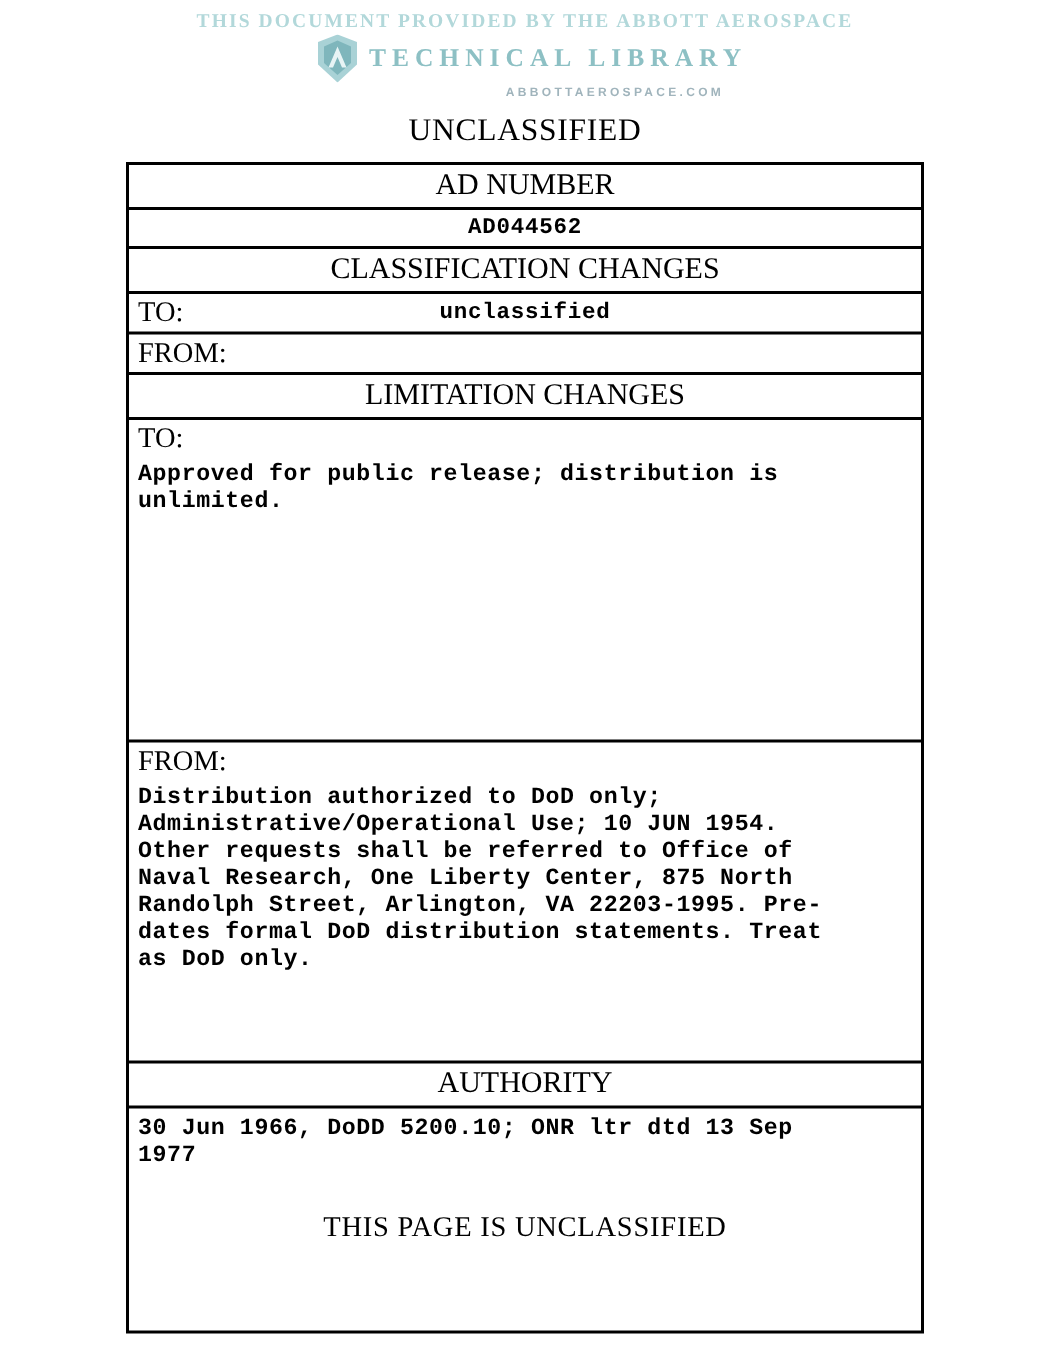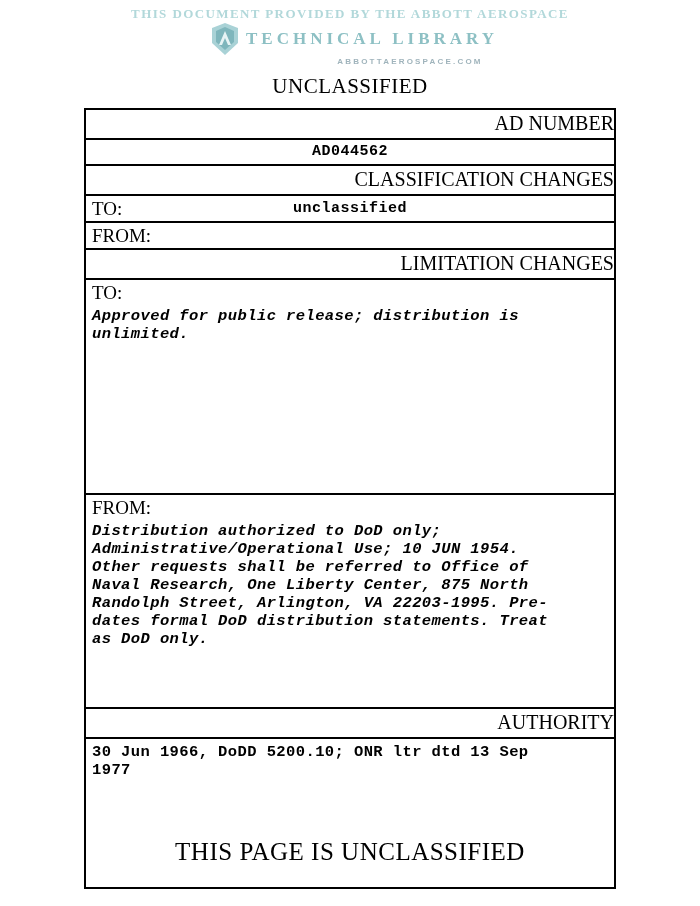--- a/index.html
+++ b/index.html
@@ -61,35 +61,35 @@
   
   .page-label {
     text-align: center;
     font-size: 21px;
     letter-spacing: 0.5px;
   }
   .page-label.top { margin-top: 8px; }
   .page-label.bottom {
     position: absolute;
     left: 0; right: 0;
-    top: 838px;
-    font-size: 25px;
+    top: 808px;
+    font-size: 19px;
   }
 
   
   .doc-table {
     width: 532px;
     margin: 9px auto 0 auto;
     border: 2px solid #000;
   }
   .row { border-bottom: 2px solid #000; position: relative; }
   .row:last-child { border-bottom: none; }
 
   .row.center-head {
-    text-align: right;
+    text-align: center;
     font-size: 20px;
     padding: 2px 0 3px 0;
   }
   .row.mono-center {
     text-align: center;
     font-family: "Liberation Mono", monospace;
     font-weight: bold;
     font-size: 15px;
     letter-spacing: 0.5px;
     padding: 3px 0 4px 0;
@@ -119,21 +119,20 @@
     padding: 2px 6px 1px 6px;
   }
   .row.block .body {
     font-family: "Liberation Mono", monospace;
     font-weight: bold;
     font-size: 15.5px;
     letter-spacing: 0.4px;
     line-height: 18px;
     padding: 2px 6px;
     white-space: pre-wrap;
-    font-style: italic;
   }
   .row.limitation-to   { height: 215px; }
   .row.limitation-from { height: 214px; }
   .row.authority-body  { height: 148px; }
   .row.authority-body .body {
     font-family: "Liberation Mono", monospace;
     font-weight: bold;
     font-size: 15.5px;
     letter-spacing: 0.4px;
     line-height: 18px;

